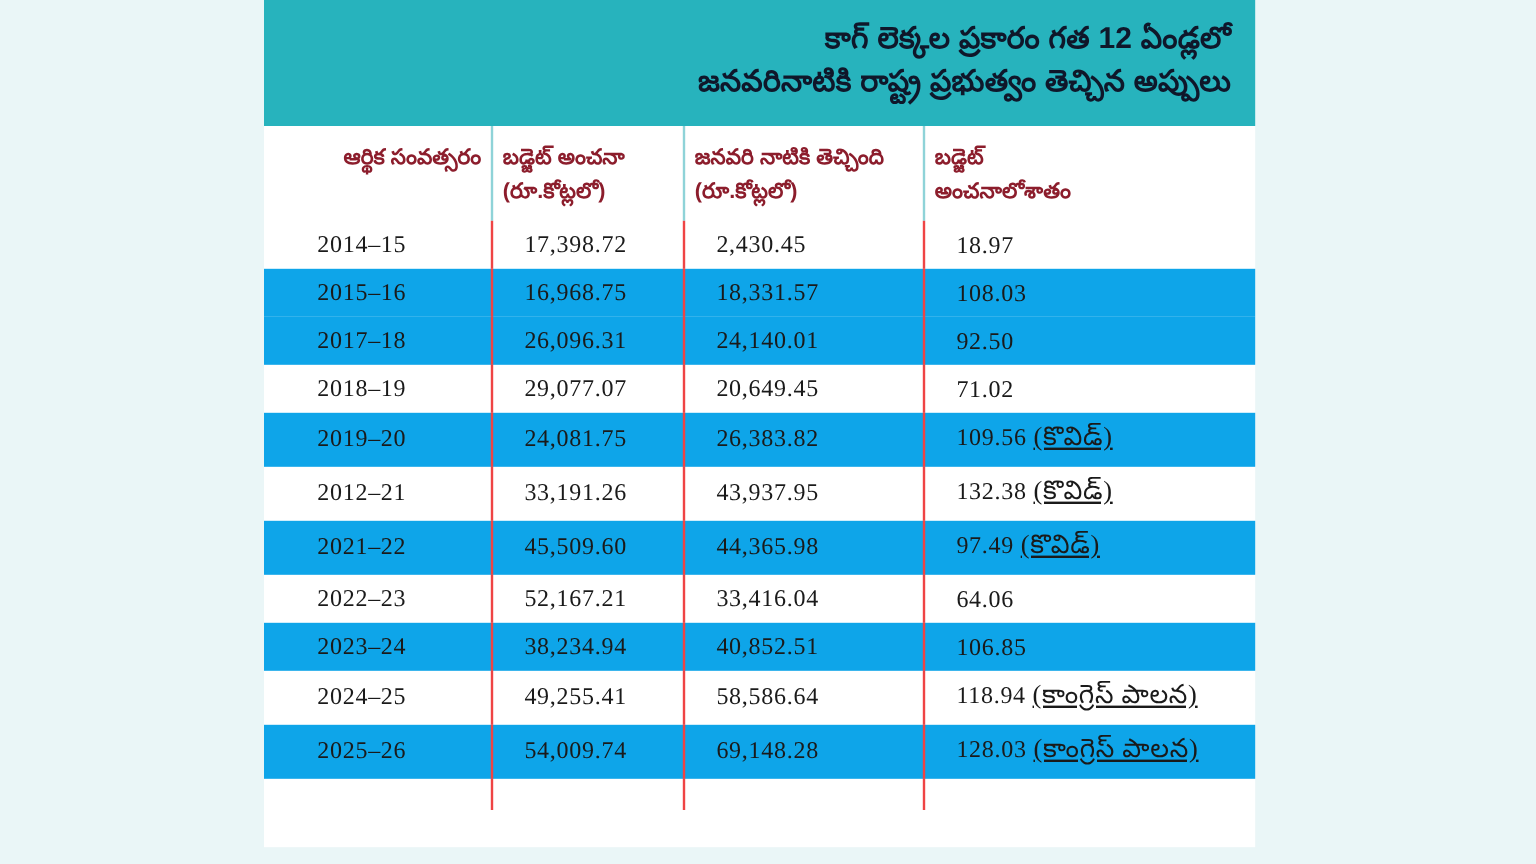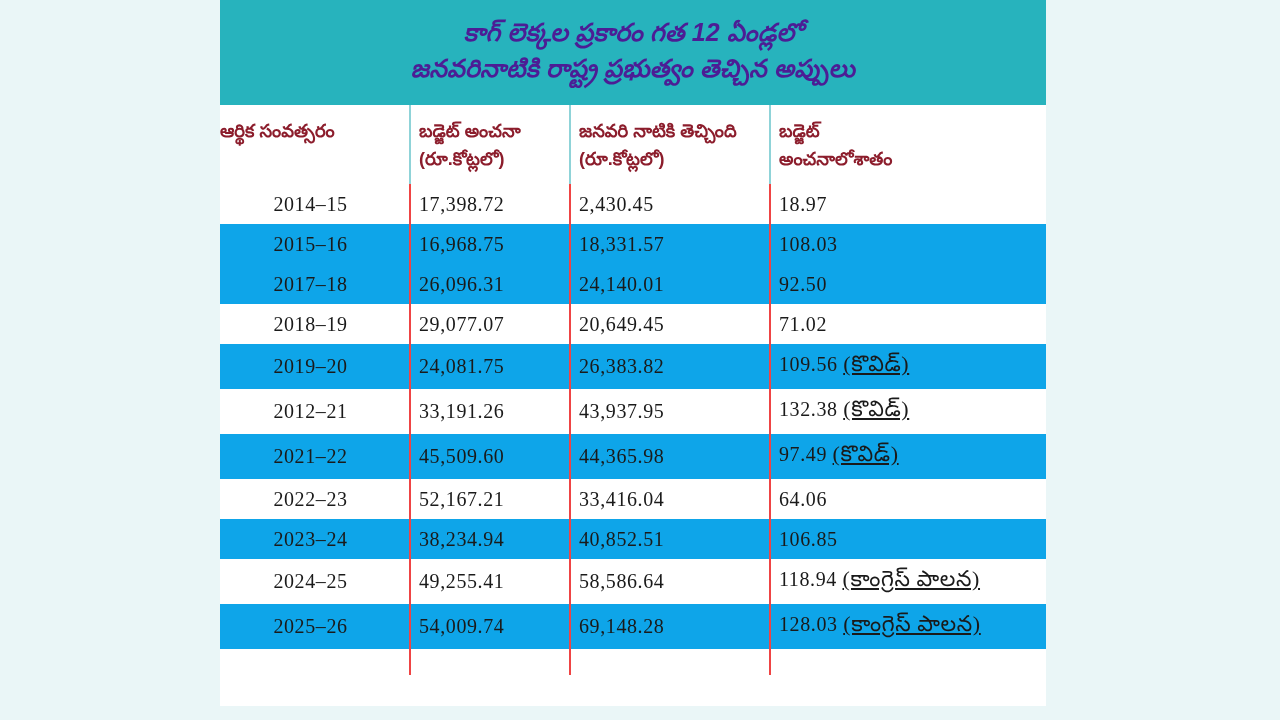--- a/index.html
+++ b/index.html
@@ -23,25 +23,24 @@
     position: absolute;
     left: 220px;
     top: 0;
     width: 826px;
     height: 706px;
     background: #ffffff;
     box-shadow: 0 0 0 0 rgba(0,0,0,0);
   }
   .header {
     background: #27b3bd;
-    color: #4c1d95;
+    color: #0f172a;
     padding: 14px 20px 18px 20px;
-    text-align: center;
+    text-align: right;
     font-family: "Liberation Sans", sans-serif;
-    font-style: italic;
   }
   .header .line {
     font-size: 25px;
     font-weight: bold;
     line-height: 1.45;
     letter-spacing: 0.2px;
   }
   table {
     border-collapse: collapse;
     width: 826px;
@@ -57,30 +56,30 @@
     color: #8c1d2c;
     font-family: "Liberation Sans", sans-serif;
     font-size: 18px;
     font-weight: bold;
     text-align: left;
     vertical-align: top;
     padding: 12px 8px 10px 8px;
     line-height: 1.6;
   }
   thead th.col0 {
-    text-align: left;
-    padding-left: 0;
+    text-align: right;
+    padding-left: 15px;
   }
   thead th.col1, thead th.col2, thead th.col3 {
     border-left: 2px solid #8fd3d8;
   }
   tbody td {
     font-size: 20px;
     color: #1a1a1a;
-    padding: 7px 8px;
+    padding: 7px 26px;
     letter-spacing: 0.6px;
     white-space: nowrap;
   }
   tbody td.col0 {
     text-align: center;
     padding-left: 0;
   }
   tbody td.col1, tbody td.col2, tbody td.col3 {
     border-left: 2px solid #ef4444;
   }

